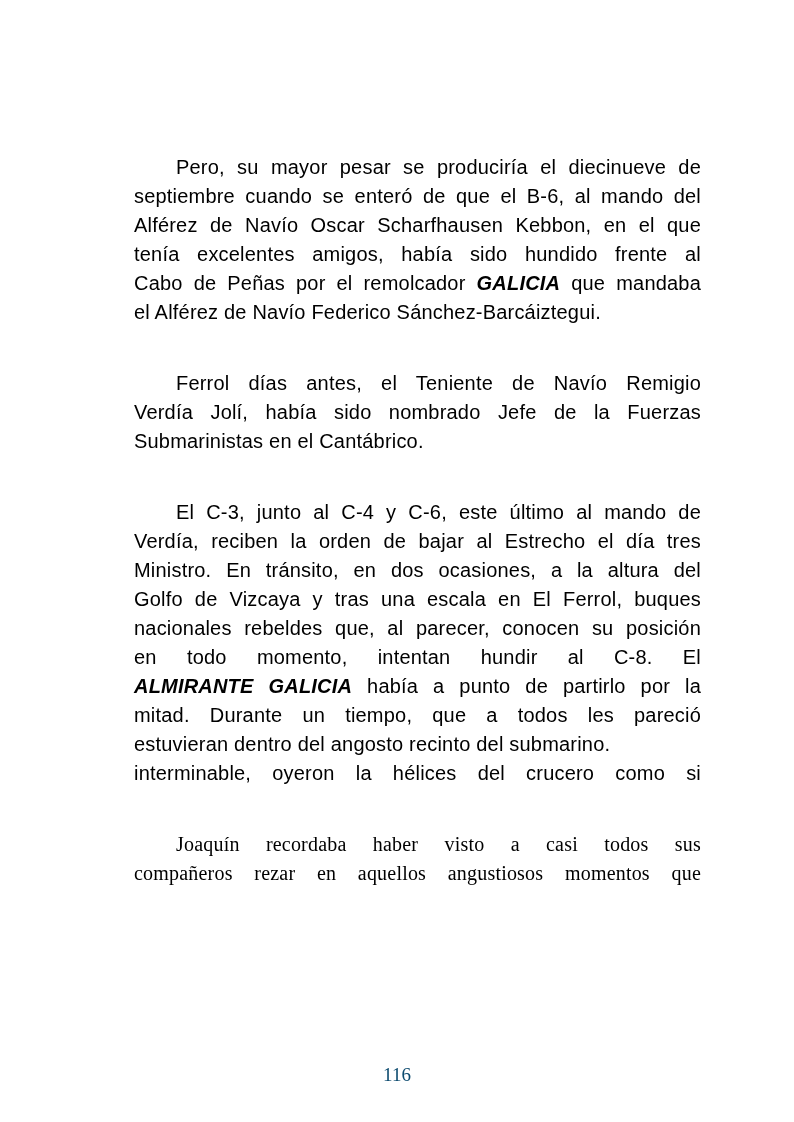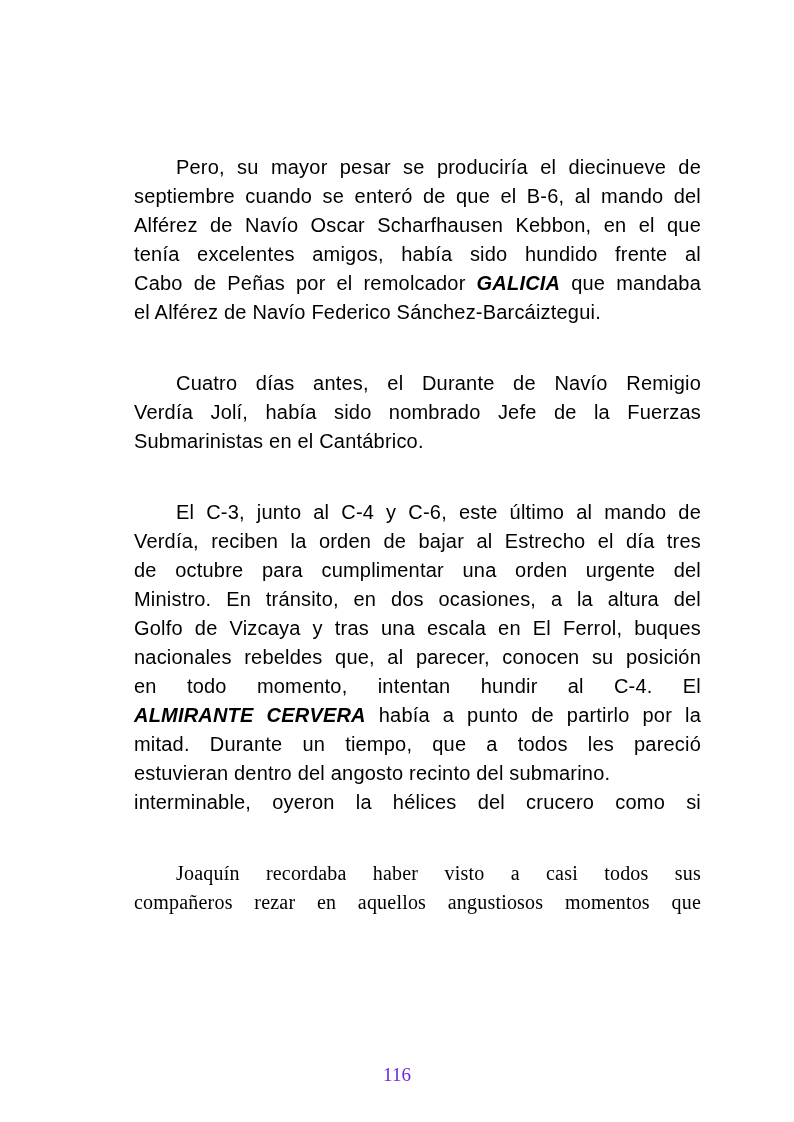--- a/index.html
+++ b/index.html
@@ -33,54 +33,53 @@
   .line.last { text-align-last: left; }
   .ship { font-weight: bold; font-style: italic; margin-top: 7px; }
   .page-number {
     position: absolute;
     left: 0;
     right: 0;
     top: 1064px;
     text-align: center;
     font-family: "Liberation Serif", serif;
     font-size: 19px;
-    color: #6d28d9;
+    color: #0c4a6e;
   }
 </style>
 </head>
 <body>
 
 <div class="page">
 
   <div class="text-block">
 
     <div class="para">
       <div class="line first">Pero, su mayor pesar se produciría el diecinueve de</div>
       <div class="line">septiembre cuando se enteró de que el B-6, al mando del</div>
       <div class="line">Alférez de Navío Oscar Scharfhausen Kebbon, en el que</div>
       <div class="line">tenía excelentes amigos, había sido hundido frente al</div>
       <div class="line"><span>Cabo de Peñas por el remolcador </span><span class="ship">GALICIA</span><span> que mandaba</span></div>
       <div class="line last">el Alférez de Navío Federico Sánchez-Barcáiztegui.</div>
     </div>
 
     <div class="para">
-      <div class="line first">Cuatro días antes, el Durante de Navío Remigio</div>
+      <div class="line first">Ferrol días antes, el Teniente de Navío Remigio</div>
       <div class="line">Verdía Jolí, había sido nombrado Jefe de la Fuerzas</div>
       <div class="line last">Submarinistas en el Cantábrico.</div>
     </div>
 
     <div class="para">
       <div class="line first">El C-3, junto al C-4 y C-6, este último al mando de</div>
       <div class="line">Verdía, reciben la orden de bajar al Estrecho el día tres</div>
-      <div class="line">de octubre para cumplimentar una orden urgente del</div>
       <div class="line">Ministro. En tránsito, en dos ocasiones, a la altura del</div>
       <div class="line">Golfo de Vizcaya y tras una escala en El Ferrol, buques</div>
       <div class="line">nacionales rebeldes que, al parecer, conocen su posición</div>
-      <div class="line">en todo momento, intentan hundir al C-4. El</div>
-      <div class="line"><span class="ship">ALMIRANTE CERVERA</span><span> había a punto de partirlo por la</span></div>
+      <div class="line">en todo momento, intentan hundir al C-8. El</div>
+      <div class="line"><span class="ship">ALMIRANTE GALICIA</span><span> había a punto de partirlo por la</span></div>
       <div class="line">mitad. Durante un tiempo, que a todos les pareció</div>
       <div class="line last">estuvieran dentro del angosto recinto del submarino.</div>
       <div class="line">interminable, oyeron la hélices del crucero como si</div>
     </div>
 
     <div class="para">
       <div class="line first">Joaquín recordaba haber visto a casi todos sus</div>
       <div class="line">compañeros rezar en aquellos angustiosos momentos que</div>
     </div>
 

